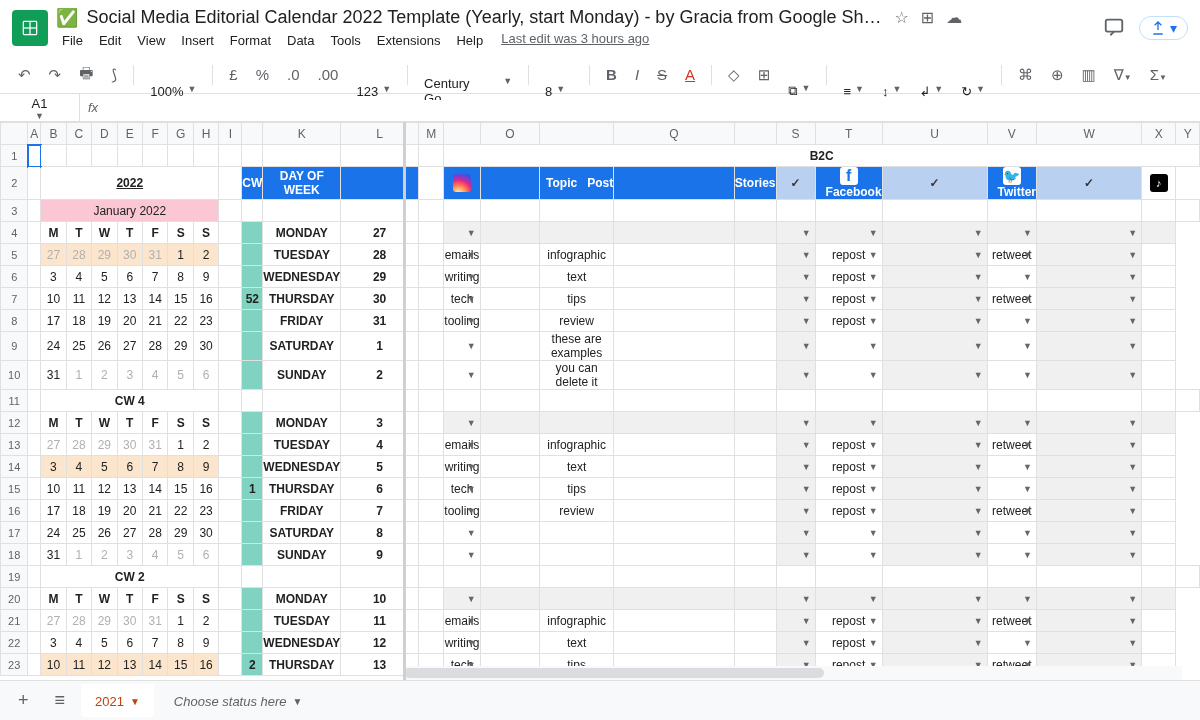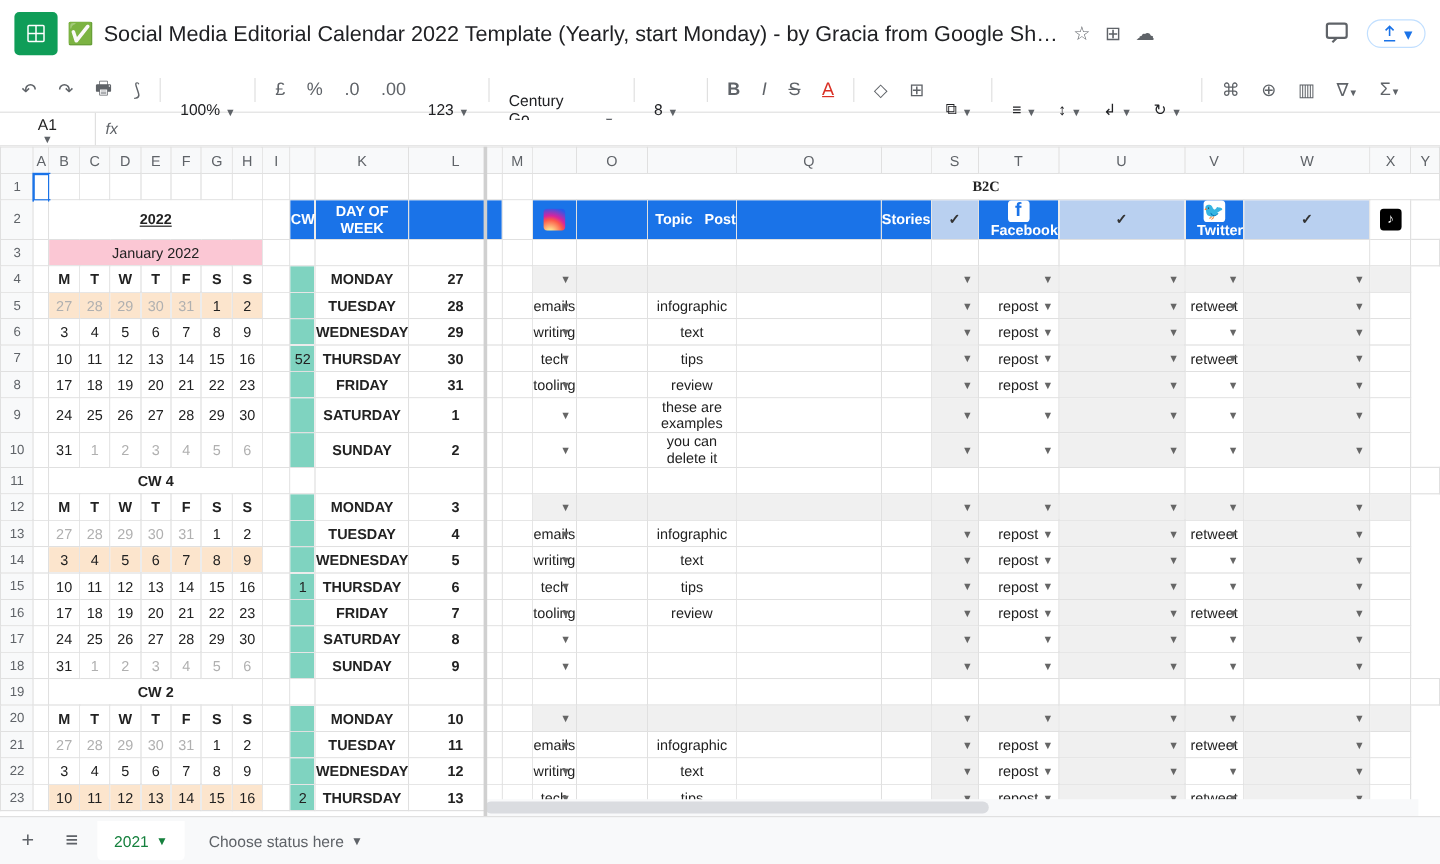--- a/index.html
+++ b/index.html
@@ -16,21 +16,21 @@
 .menu-bar { display: flex; gap: 4px; font-size: 13px; color: #202124; margin-top: 2px; }
 .menu-item { padding: 2px 6px; cursor: pointer; }
 .last-edit { color: #5f6368; text-decoration: underline; margin-left: 8px; }
 .right-icons { display: flex; gap: 14px; align-items: center; color: #5f6368; }
 .share-btn { background: #fff; border: 1.5px solid #c1dfff; border-radius: 20px; padding: 3px 10px; display: flex; align-items: center; gap: 4px; color: #1a73e8; font-size: 14px; }
 
 
 .toolbar { display: flex; align-items: center; padding: 4px 12px; gap: 6px; border-bottom: 1px solid #e0e0e0; height: 38px; }
 .tb-btn { padding: 4px 6px; color: #5f6368; font-size: 15px; cursor: pointer; border-radius: 2px; }
 .tb-sep { width: 1px; height: 20px; background: #e0e0e0; margin: 0 4px; }
-.tb-select { display: flex; align-items: flex-end; gap: 4px; padding: 2px 6px; font-size: 13px; color: #202124; margin-top: 33px; }
+.tb-select { display: flex; align-items: flex-start; gap: 4px; padding: 2px 6px; font-size: 13px; color: #202124; margin-top: 33px; }
 .tb-select .arrow { font-size: 9px; color: #5f6368; }
 
 
 .formula-bar { display: flex; align-items: center; height: 28px; border-bottom: 1px solid #e0e0e0; }
 .cell-ref { width: 80px; padding: 2px 8px; font-size: 13px; display:flex; align-items:center; justify-content:space-between; border-right: 1px solid #e0e0e0; height: 100%; flex-direction: column; }
 .fx { color: #5f6368; font-style: italic; padding: 0 8px; }
 .formula-input { flex: 1; border: none; outline: none; font-size: 13px; padding: 0 6px; }
 
 
 .grid-wrap { position: relative; overflow: hidden; height: 558px; }
@@ -42,41 +42,41 @@
 
 .year-title { font-size: 24px; font-weight: bold; text-decoration: underline; }
 .month-hdr { background: #fbc7d4 !important; font-weight: normal; font-size: 13px; }
 .mini-hdr { font-weight: bold; font-size: 12px; }
 .mini-day { font-size: 12px; }
 .mini-day.gray { color: #b0b0b0; }
 .mini-day.peach { background: #fce5cd !important; }
 .cw-label { font-weight: bold; font-size: 12px; }
 
 .blue-hdr { background: #1a73e8 !important; color: #fff; font-weight: bold; font-size: 13px; }
-.teal-left { background: #7fd3c0 !important; font-weight: normal; font-size: 13px; }
+.teal-left { background: #7fd3c0 !important; font-weight: bold; font-size: 13px; }
 .day-cell { font-weight: bold; font-size: 12px; }
 .day-num { font-weight: bold; font-size: 12px; }
 .gray-cell { background: #f0f0f0 !important; }
 .content-cell { font-size: 12px; }
 .dd { position: absolute; right: 4px; top: 50%; transform: translateY(-50%); font-size: 9px; color: #666; }
-.section-hdr-b2c { font-weight: bold; font-size: 14px; text-align: center; font-family: Liberation Serif, serif; }
+.section-hdr-b2c { font-weight: bold; font-size: 14px; text-align: center; }
 .social-icon { width: 18px; height: 18px; display: inline-block; border-radius: 3px; vertical-align: middle; }
 .ig { background: radial-gradient(circle at 30% 110%, #fdf497 0%, #fdf497 5%, #fd5949 45%, #d6249f 60%, #285AEB 90%); }
 .fb { background: #fff; color: #1a73e8; font-weight: bold; font-size: 16px; text-align:center; line-height:18px; }
 .tw { background: #fff; color: #1da1f2; font-size: 14px; text-align:center; line-height:18px; }
 .tk { background: #000; color: #fff; font-size: 11px; text-align:center; line-height:18px; font-weight:bold; }
 .check-col { color: #333; font-size: 16px; }
 .selected-cell { outline: 2px solid #1a73e8; outline-offset: -1px; }
 .freeze-line-v { position: absolute; left: 403px; top: 0; bottom: 0; width: 3px; background: #d0d0d0; z-index: 5; }
 
 
 .tab-bar { display: flex; align-items: center; height: 40px; border-top: 1px solid #e0e0e0; background: #f8f9fa; padding: 0 8px; gap: 6px; }
 .tab-btn { padding: 6px 10px; color: #5f6368; font-size: 18px; cursor: pointer; }
-.sheet-tab { padding: 8px 14px; font-size: 13px; color: #15803d; font-weight: 500; border-top: 2px solid transparent; display:flex; align-items:center; gap:6px; background:#fff; border-radius: 0 0 4px 4px; }
-.sheet-tab.inactive { color: #5f6368; background: transparent; }
+.sheet-tab { padding: 8px 14px; font-size: 13px; color: #c2410c; font-weight: 500; border-top: 2px solid transparent; display:flex; align-items:center; gap:6px; background:#fff; border-radius: 0 0 4px 4px; }
+.sheet-tab.inactive { color: #5f6368; background: transparent; font-style: italic; }
 
 .hscroll { position: absolute; bottom: 0; left: 404px; right: 18px; height: 14px; background: #f8f9fa; }
 .hscroll-thumb { position: absolute; left: 0; width: 420px; height: 10px; top: 2px; background: #dadce0; border-radius: 5px; }
 </style>
 </head>
 <body>
 
 <div class="title-bar">
   <div class="app-icon">
       <svg width="20" height="20" viewBox="0 0 24 24" fill="white">
@@ -87,20 +87,32 @@
     </div>
   <div class="title-main">
     <div class="doc-title-row">
       <span class="doc-check">✅</span>
       <span class="doc-title">Social Media Editorial Calendar 2022 Template (Yearly, start Monday) - by Gracia from Google Sheets Ge...</span>
       <span class="title-icons">
         <span>☆</span>
         <span>⊞</span>
         <span>☁</span>
       </span>
+    </div>
+    <div class="menu-bar">
+      <span class="menu-item">File</span>
+      <span class="menu-item">Edit</span>
+      <span class="menu-item">View</span>
+      <span class="menu-item">Insert</span>
+      <span class="menu-item">Format</span>
+      <span class="menu-item">Data</span>
+      <span class="menu-item">Tools</span>
+      <span class="menu-item">Extensions</span>
+      <span class="menu-item">Help</span>
+      <span class="last-edit">Last edit was 3 hours ago</span>
     </div>
   </div>
   <div class="right-icons">
     <span><svg width="22" height="22" viewBox="0 0 24 24" fill="none" stroke="#5f6368" stroke-width="2">
           <rect x="3" y="4" width="18" height="13" rx="2"></rect>
           <path d="M8 21l4-4"></path>
         </svg></span>
     <span class="share-btn"><svg width="16" height="16" viewBox="0 0 24 24" fill="none" stroke="#1a73e8" stroke-width="2">
           <path d="M12 3v12M7 8l5-5 5 5M5 21h14"></path>
         </svg> ▾</span>

